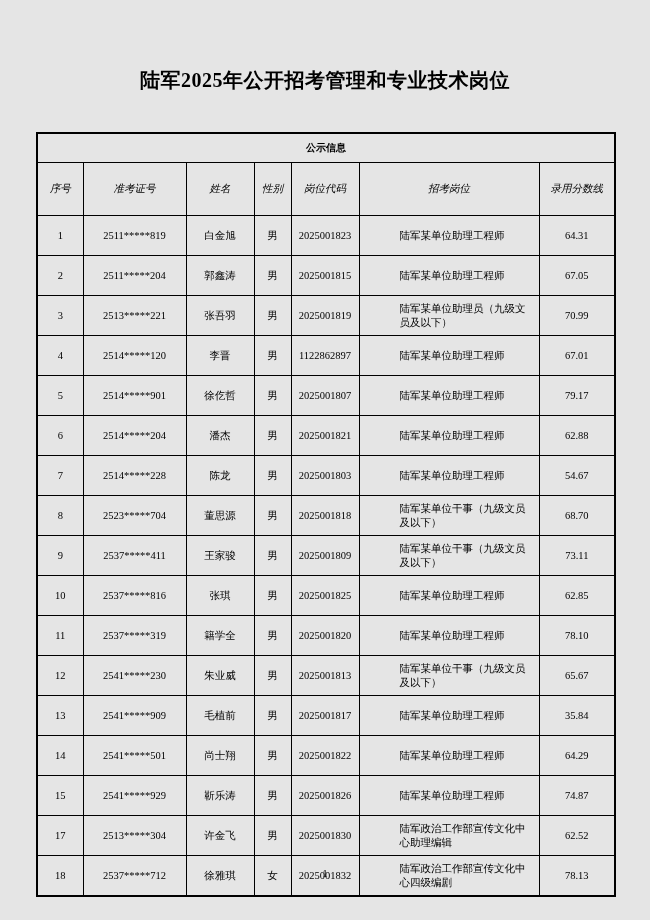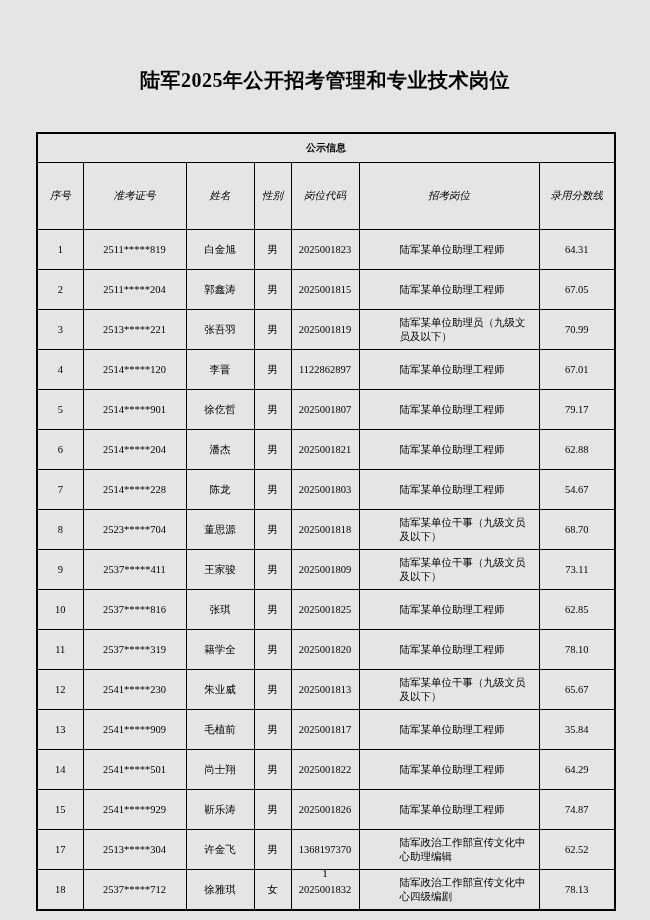--- a/index.html
+++ b/index.html
@@ -46,21 +46,21 @@
     text-align: center;
     vertical-align: middle;
   }
   .header-row th {
     height: 30px;
     font-weight: 400;
     font-style: italic;
     font-size: 10.5px;
     text-align: center;
     vertical-align: middle;
-    padding: 18px 2px;
+    padding: 11px 2px;
   }
   table.roster td {
     height: 35px;
     font-size: 10.5px;
     line-height: 14px;
     text-align: center;
     vertical-align: middle;
     padding: 2px 3px;
   }
   table.roster td.left { text-align: left; padding-left: 40px; }
@@ -240,21 +240,21 @@
           <td>男</td>
           <td>2025001826</td>
           <td class="left">陆军某单位助理工程师</td>
           <td>74.87</td>
         </tr>
         <tr>
           <td>17</td>
           <td>2513*****304</td>
           <td>许金飞</td>
           <td>男</td>
-          <td>1368197370</td>
+          <td>2025001830</td>
           <td class="left">陆军政治工作部宣传文化中心助理编辑</td>
           <td>62.52</td>
         </tr>
         <tr>
           <td>18</td>
           <td>2537*****712</td>
           <td>徐雅琪</td>
           <td>女</td>
           <td>2025001832</td>
           <td class="left">陆军政治工作部宣传文化中心四级编剧</td>

